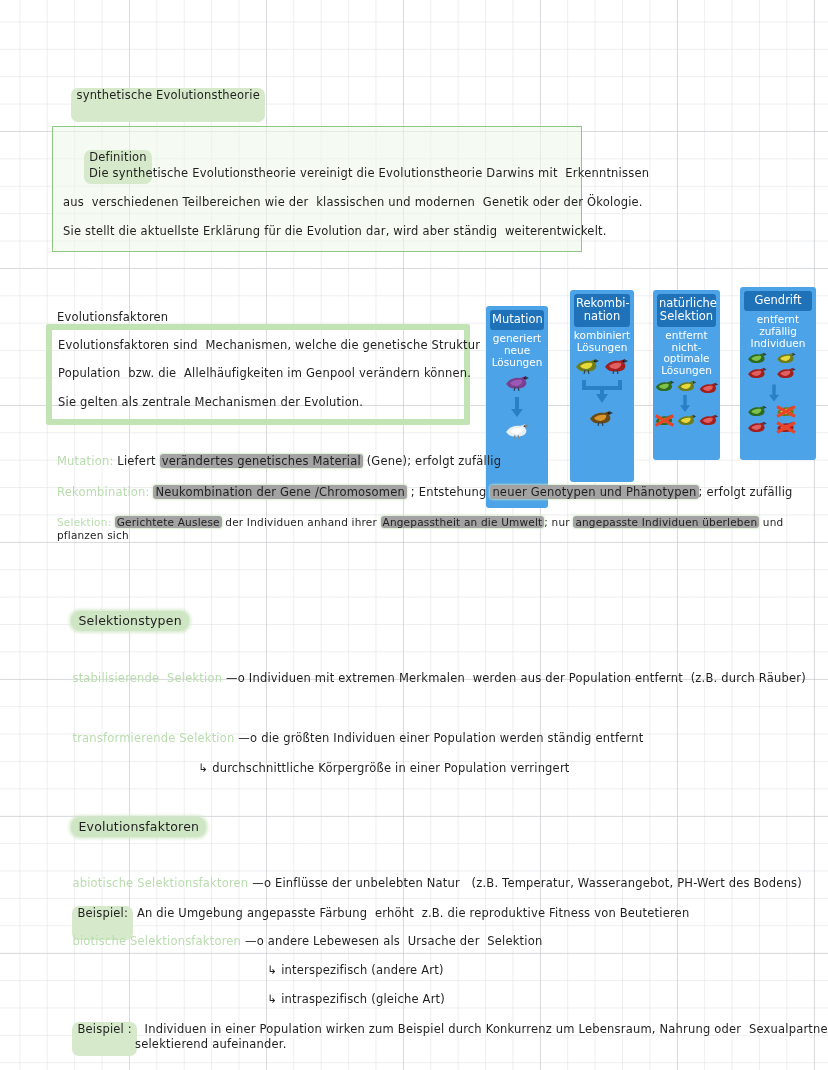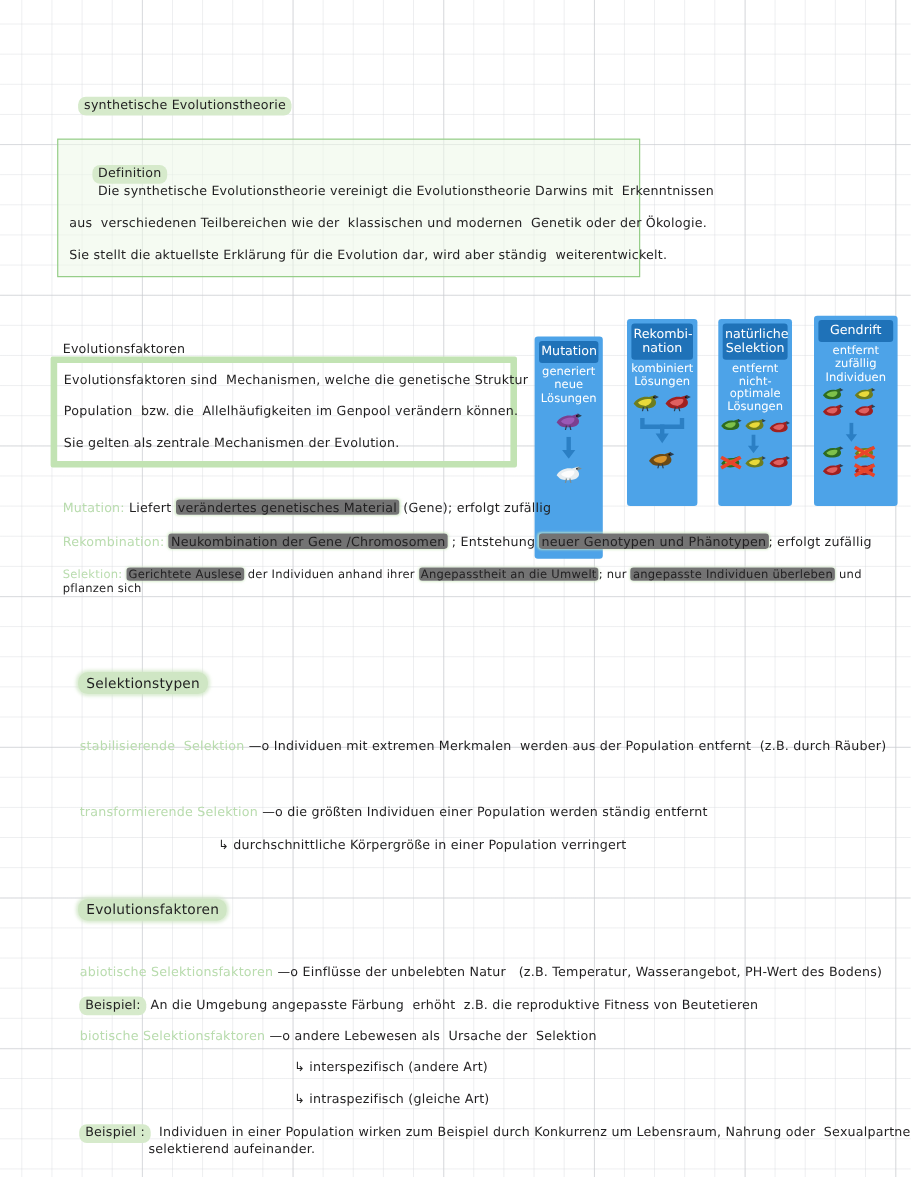--- a/index.html
+++ b/index.html
@@ -52,25 +52,25 @@
   .hl-title {
     background: #cfe6c4;
     border-radius: 9px;
     padding: 2px 7px 3px 7px;
     display: inline-block;
     box-shadow: 0 0 3px 2px rgba(207,230,196,.75);
   }
   .hl-soft {
     background: #d6eacb;
     border-radius: 7px;
-    padding: 1px 5px 2px 5px;
+    padding: 1px 5px 19px 5px;
     display: inline-block;
   }
   .mark {
-    background: #737373;
+    background: #a3a3a3;
     border-radius: 3px;
     padding: 0 2px;
     box-shadow: 0 0 2px 1px rgba(207,233,194,.7);
   }
   .greenlbl { color: #b9dcae; }
   .greenlbl2 { color: #c2dfb8; }
 
   
   .defbox {
     position: absolute;
@@ -178,21 +178,21 @@
       <svg class="bird" style="left:18px; top:52px;" viewBox="0 0 26 16">
         <path d="M2 9 C5 4 11 2 16 3 L22 1 L21 5 C23 7 23 10 20 12 C16 14 8 14 5 12 Z" fill="#e8eef1"></path>
         <path d="M6 8 C9 5 14 4 18 5 C19 7 17 10 13 11 C10 11 7 10 6 8 Z" fill="#fdfdfd"></path>
         <path d="M21 1 L25 3 L21 5 Z" fill="#7f8c8d"></path>
         <circle cx="20.5" cy="3.2" r="0.9" fill="#333"></circle>
         <path d="M11 12 L10 16 M14 12 L15 16" stroke="#7f8c8d" stroke-width="1.1"></path>
       </svg>
     </div>
   </div>
 
-  <div class="card" style="left:570px; top:290px; width:64px; height:170px;">
+  <div class="card" style="left:570px; top:290px; width:64px; height:192px;">
     <div class="card-head">
       <div>Rekombi-</div>
       <div>nation</div>
     </div>
     <div class="card-sub">
       <div>kombiniert</div>
       <div>Lösungen</div>
     </div>
     <div class="card-art" style="height:90px;">
       <svg class="bird" style="left:4px; top:2px;" viewBox="0 0 26 16">

